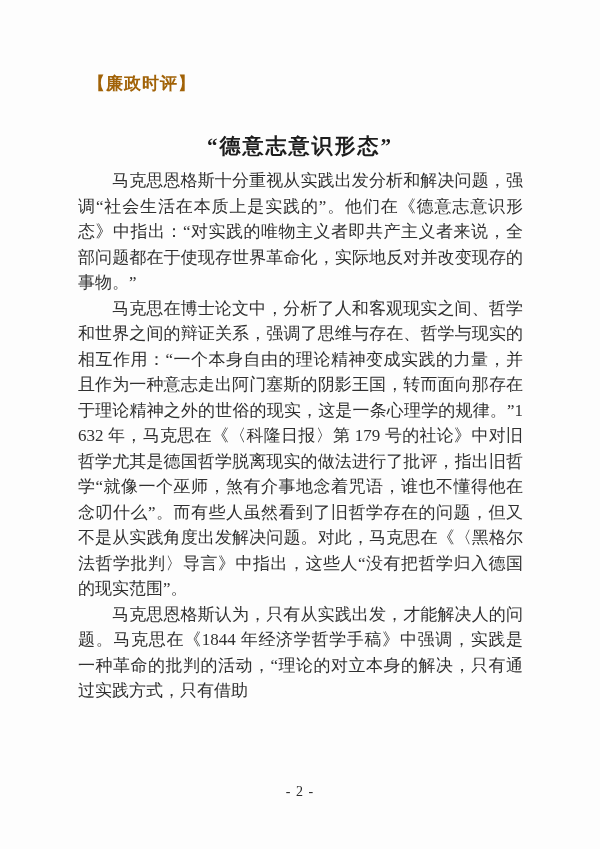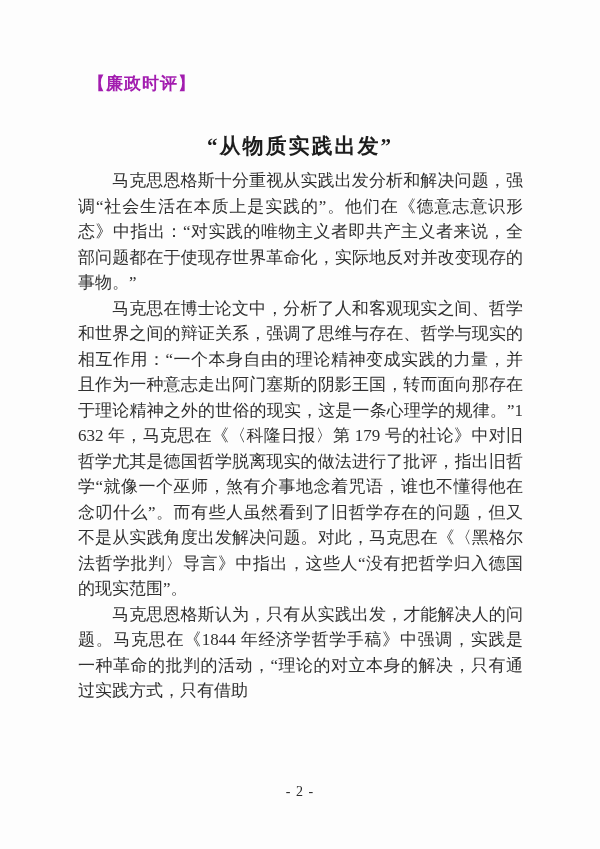--- a/index.html
+++ b/index.html
@@ -18,21 +18,21 @@
     overflow: hidden;
     box-sizing: border-box;
   }
   .section-tag {
     position: absolute;
     left: 88px;
     top: 72px;
     font-size: 17px;
     font-weight: bold;
     letter-spacing: 1px;
-    color: #a21caf;
+    color: #a16207;
   }
   .article-title {
     position: absolute;
     left: 0;
     right: 0;
     top: 118px;
     text-align: center;
     font-size: 21px;
     font-weight: bold;
     letter-spacing: 2px;
@@ -66,21 +66,21 @@
     color: #2a2a2a;
   }
 </style>
 </head>
 <body>
 
 <div class="page">
 
   <div class="section-tag">【廉政时评】</div>
 
-  <h1 class="article-title">“从物质实践出发”</h1>
+  <h1 class="article-title">“德意志意识形态”</h1>
 
   <div class="body-text">
     <p>马克思恩格斯十分重视从实践出发分析和解决问题，强调“社会生活在本质上是实践的”。他们在《德意志意识形态》中指出：“对实践的唯物主义者即共产主义者来说，全部问题都在于使现存世界革命化，实际地反对并改变现存的事物。”</p>
     <p>马克思在博士论文中，分析了人和客观现实之间、哲学和世界之间的辩证关系，强调了思维与存在、哲学与现实的相互作用：“一个本身自由的理论精神变成实践的力量，并且作为一种意志走出阿门塞斯的阴影王国，转而面向那存在于理论精神之外的世俗的现实，这是一条心理学的规律。”1632 年，马克思在《〈科隆日报〉第 179 号的社论》中对旧哲学尤其是德国哲学脱离现实的做法进行了批评，指出旧哲学“就像一个巫师，煞有介事地念着咒语，谁也不懂得他在念叨什么”。而有些人虽然看到了旧哲学存在的问题，但又不是从实践角度出发解决问题。对此，马克思在《〈黑格尔法哲学批判〉导言》中指出，这些人“没有把哲学归入德国的现实范围”。</p>
     <p>马克思恩格斯认为，只有从实践出发，才能解决人的问题。马克思在《1844 年经济学哲学手稿》中强调，实践是一种革命的批判的活动，“理论的对立本身的解决，只有通过实践方式，只有借助</p>
   </div>
 
   <div class="page-footer">- 2 -</div>
 
 </div>

